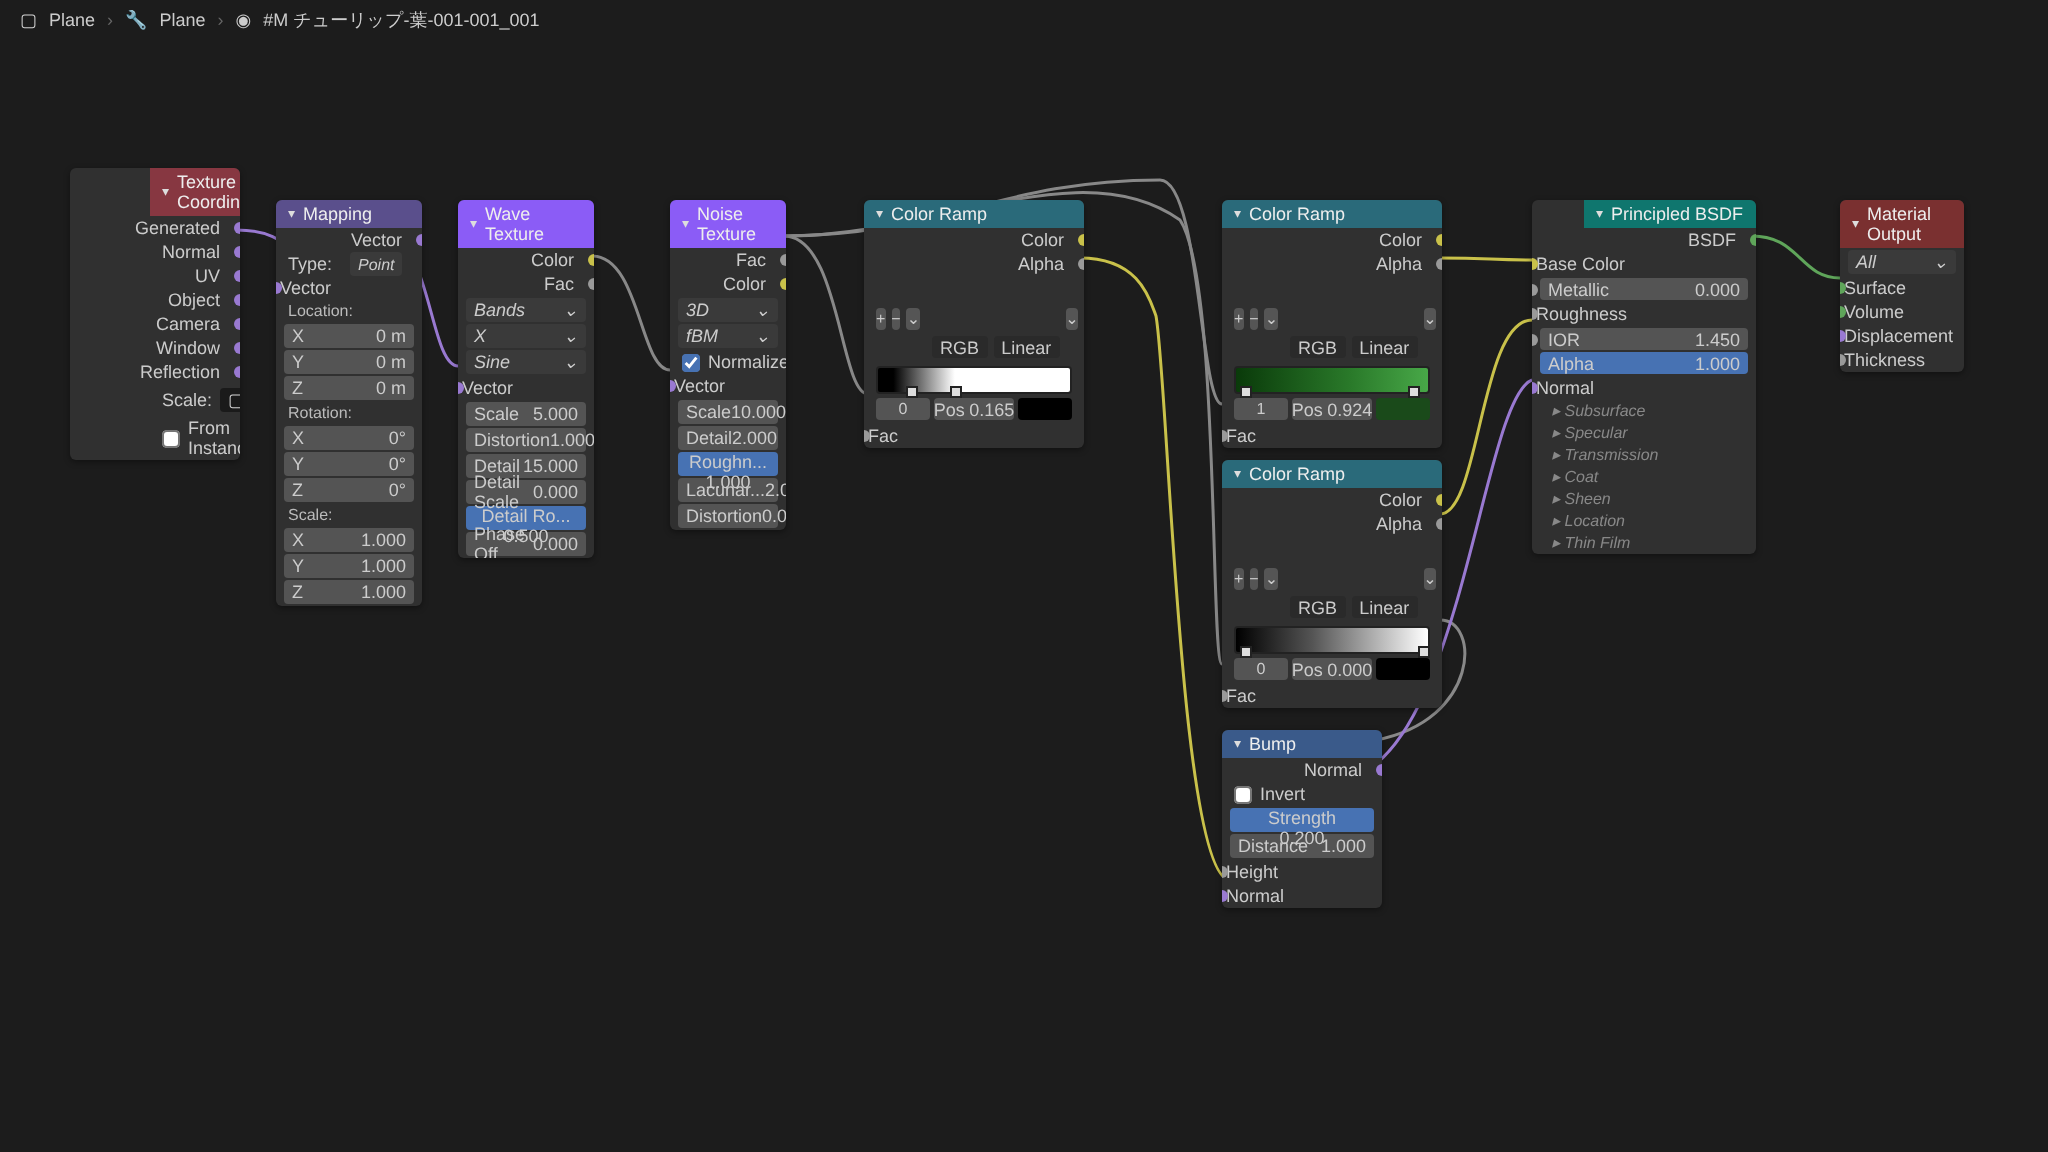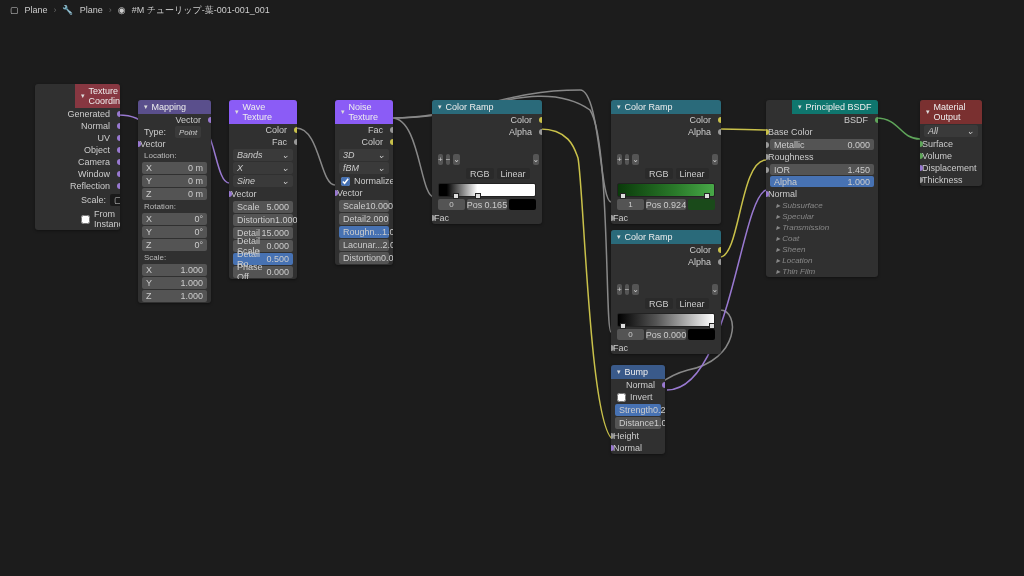--- a/index.html
+++ b/index.html
@@ -25,21 +25,21 @@
   .sock { position:absolute; width:6px; height:6px; border-radius:50%; top:3px; }
   .sock-l { left:-3px; }
   .sock-r { right:-3px; }
   .s-yellow { background:#c9c14a; }
   .s-grey { background:#999; }
   .s-green { background:#5fa55a; }
   .s-purple { background:#9979d1; }
 
   .field { background:#545454; border-radius:2px; display:flex; justify-content:space-between; padding:0 4px; margin:1px 4px; height:12px; align-items:center; font-size:8px;}
   .field.dark { background:#3a3a3a;font-style:italic; }
-  .field.sel { background:#4772b3; }
+  .field.sel { background:#4772b3;flex-direction:column; }
   .field.sub { font-size:8px; color:#bbb; }
   .label-row { padding:1px 6px; font-size:8px; color:#bbb; }
   .check { display:flex; align-items:center; gap:4px; padding:1px 6px; font-size:8px;}
   .check input { width:9px; height:9px; accent-color:#4772b3; }
 
   .ramp-controls { display:flex; gap:3px; padding:2px 6px; align-items:center;}
   .ramp-controls .btn { background:#555; border-radius:2px; width:12px; height:11px; display:flex; align-items:center; justify-content:center; font-size:8px;}
   .ramp-controls .dd { background:#2a2a2a; border-radius:2px; padding:0 4px; height:11px; display:flex; align-items:center;margin-top:28px;}
   .ramp-bar { margin:2px 6px; height:14px; border:1px solid #222; border-radius:2px; position:relative;}
   .ramp-grad-green { background: linear-gradient(to right, #0a3a0a, #2a7a2a 60%, #48a848); }
@@ -383,21 +383,21 @@
     <div class="pf">0</div>
     <div class="pf"><span>Pos</span>&nbsp;<span>0.000</span></div>
     <div class="pf swatch black"></div>
   </div>
   <div class="row row-in">
         <span class="sock sock-l s-grey"></span>
         <span>Fac</span>
       </div>
 </div>
 
-<div class="node" style="left:611px; top:345px; width:54px;">
+<div class="node" style="left:611px; top:345px; width:80px;">
   <div class="node-header hdr-blue">Bump</div>
   <div class="row row-out">
         <span>Normal</span>
         <span class="sock sock-r s-purple"></span>
       </div>
   <div class="check">
         <input type="checkbox" style="">
         <span>Invert</span>
       </div>
   <div class="field sel">

